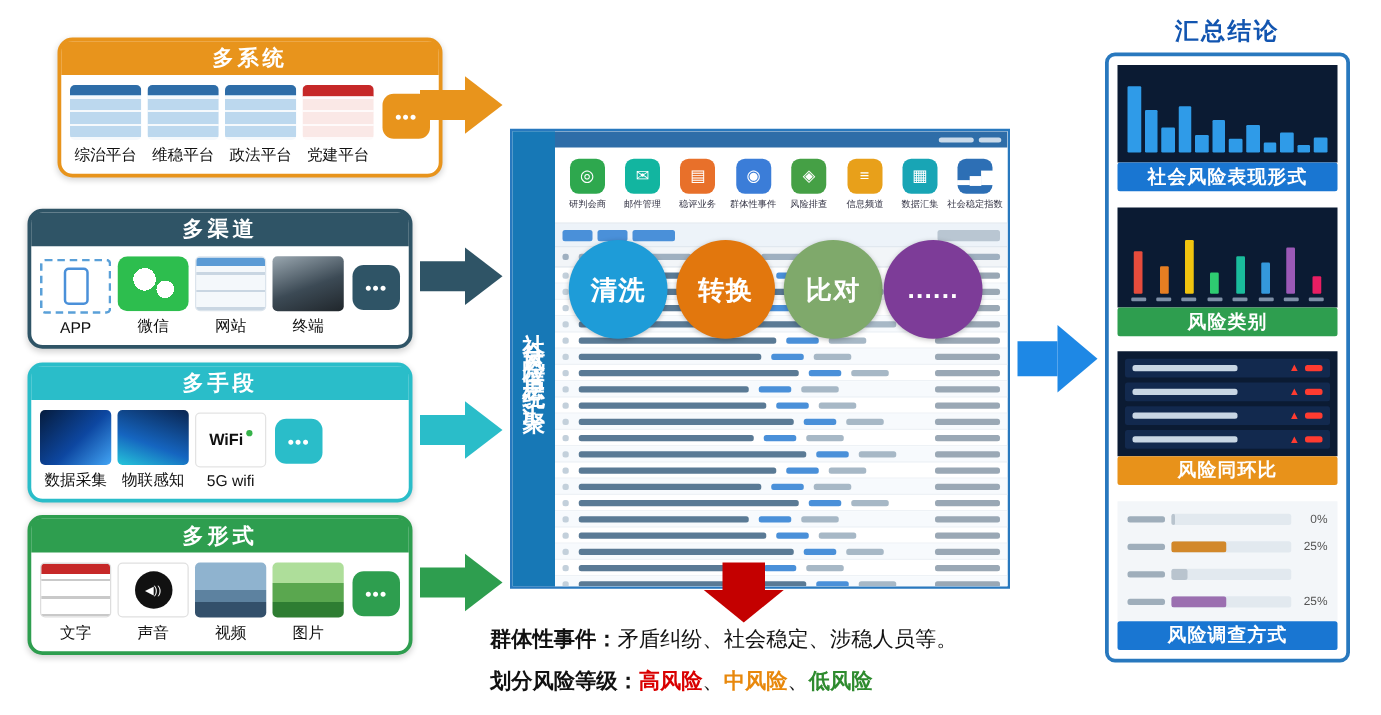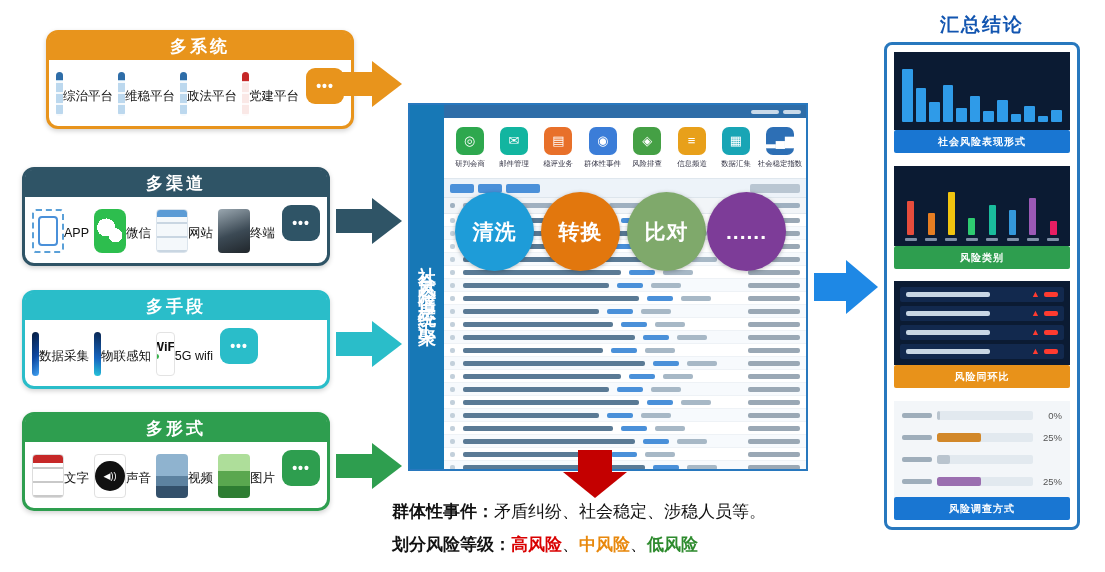--- a/index.html
+++ b/index.html
@@ -5,21 +5,21 @@
   html,body{margin:0;padding:0;background:#fff;}
   .stage{position:relative;width:1105px;height:572px;background:#fff;overflow:hidden;
          font-family:"Liberation Sans",sans-serif;color:#111;}
 
   
   .card{position:absolute;left:22px;width:308px;background:#fff;border:3px solid var(--c);
         border-radius:12px;box-shadow:0 2px 5px rgba(0,0,0,.18);box-sizing:border-box;}
   .card-header{height:27px;background:var(--c);color:#fff;font-size:17px;font-weight:bold;
                text-align:center;line-height:27px;letter-spacing:3px;border-radius:7px 7px 0 0;}
   .card-body{display:flex;align-items:center;gap:5px;padding:8px 7px 6px;}
-  .thumb{width:57px;display:flex;flex-direction:row;align-items:center;}
+  .thumb{width:57px;display:flex;flex-direction:column;align-items:center;}
   .timg{width:57px;height:44px;border-radius:4px;position:relative;overflow:hidden;
         display:flex;align-items:center;justify-content:center;box-sizing:border-box;}
   .tlbl{font-size:12.5px;color:#111;margin-top:4px;white-space:nowrap;}
   .more-btn{width:38px;height:36px;border-radius:9px;background:var(--c);color:#fff;
             display:flex;align-items:center;justify-content:center;font-size:14px;
             font-weight:bold;letter-spacing:1px;margin-left:2px;margin-bottom:16px;flex:none;}
 
   
   .ui-blue{background-image:repeating-linear-gradient(180deg,transparent 0 9px,rgba(255,255,255,.85) 9px 11px),
            linear-gradient(180deg,#2E6DA8 0 8px,#bcd8ee 8px);}
@@ -106,21 +106,21 @@
   .concl .bold{font-weight:bold;}
   .concl .lvl{font-weight:bold;}
 
   
   .summary-title{position:absolute;left:884px;top:12px;width:196px;text-align:center;
                  font-size:19px;font-weight:bold;color:#1255B0;letter-spacing:2px;}
   .summary-panel{position:absolute;left:884px;top:42px;width:196px;height:488px;
                  border:3px solid #2878BE;border-radius:8px;background:#fff;box-sizing:border-box;
                  padding:7px;display:flex;flex-direction:column;justify-content:space-between;}
   .sec{display:flex;flex-direction:column;}
-  .sec-label{height:23px;line-height:23px;text-align:center;color:#fff;font-size:10px;
+  .sec-label{height:23px;line-height:23px;text-align:center;color:#fff;font-size:15px;
              font-weight:bold;letter-spacing:1px;border-radius:2px;}
   .chart{width:100%;box-sizing:border-box;}
   .chart.c0{height:78px;background:#0B1B33;display:flex;align-items:flex-end;gap:3px;padding:6px 8px 8px;}
   .vbar{flex:1;border-radius:1px;}
   .chart.c1{height:80px;background:#0B1B33;display:flex;align-items:flex-end;gap:3px;padding:6px 8px 5px;}
   .cat{flex:1;display:flex;flex-direction:column;align-items:center;justify-content:flex-end;}
   .cbar{width:7px;border-radius:1px;}
   .cat-skel{width:12px;height:3px;background:#7E8FA6;margin-top:3px;border-radius:1px;}
   .chart.c2{height:84px;background:#0B1B33;padding:6px;display:flex;flex-direction:column;gap:4px;}
   .ratio-row{flex:1;background:#12294E;display:flex;align-items:center;padding:0 6px;gap:4px;border-radius:2px;}

